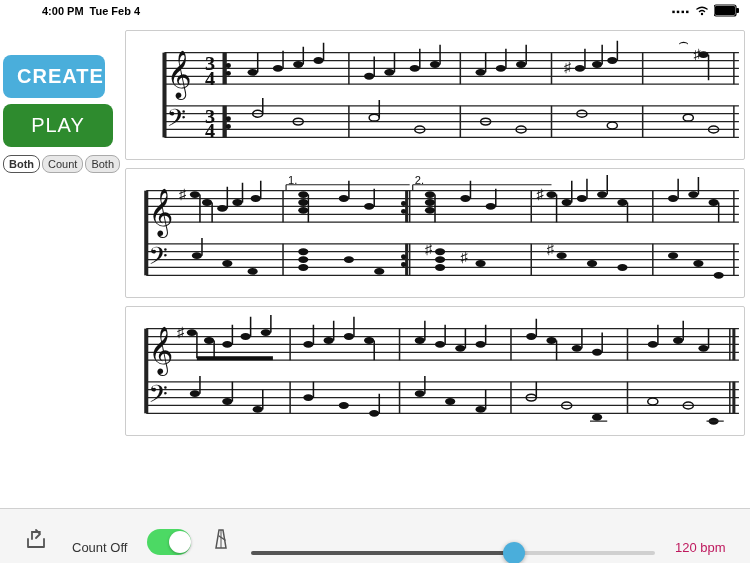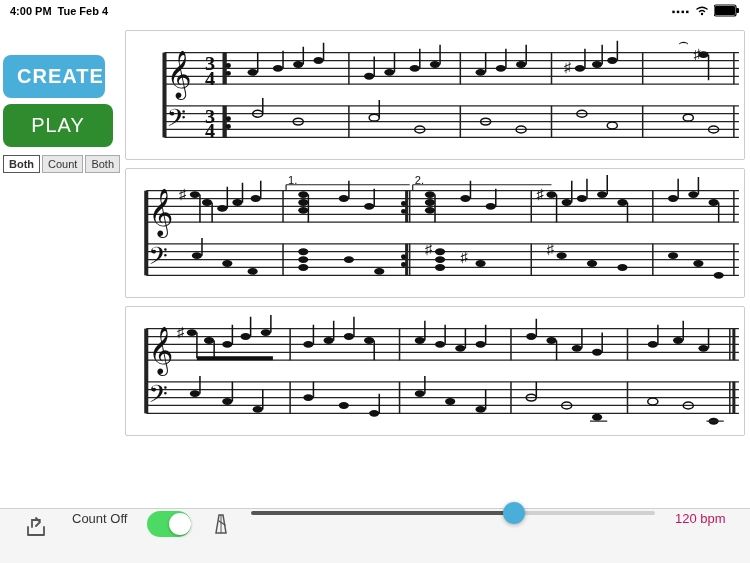--- a/index.html
+++ b/index.html
@@ -15,21 +15,21 @@
     
     .status-bar {
       display: flex;
       justify-content: space-between;
       align-items: center;
       padding: 4px 10px;
       height: 22px;
       font-size: 11px;
       font-weight: 600;
     }
-    .status-left { display: flex; gap: 6px; }
+    .status-left { display: flex; gap: 6px; margin-left: 32px; }
     .status-right { display: flex; align-items: center; gap: 4px; }
 
     
     .left-panel {
       position: absolute;
       left: 3px;
       top: 55px;
       display: flex;
       flex-direction: column;
       gap: 6px;
@@ -60,21 +60,21 @@
       letter-spacing: 1px;
     }
     .clef-buttons {
       display: flex;
       gap: 2px;
       margin-top: 2px;
     }
     .clef-btn {
       border: 1px solid #aaa;
       background: #e8e8e8;
-      border-radius: 0;
+      border-radius: 8px;
       padding: 2px 5px;
       font-size: 11px;
       cursor: pointer;
       color: #333;
     }
     .clef-btn.active {
       background: #ffffff;
       border-color: #555;
       font-weight: 600;
     }
@@ -109,22 +109,22 @@
     
     .bottom-toolbar {
       position: absolute;
       bottom: 0;
       left: 0;
       right: 0;
       height: 55px;
       background: #f5f5f5;
       border-top: 1px solid #d0d0d0;
       display: flex;
-      align-items: flex-start;
-      padding: 2px 20px;
+      align-items: flex-end;
+      padding: 8px 20px;
       gap: 20px;
     }
     .toolbar-share {
       display: flex;
       align-items: center;
       justify-content: center;
       width: 32px;
       height: 32px;
       cursor: pointer;
     }

